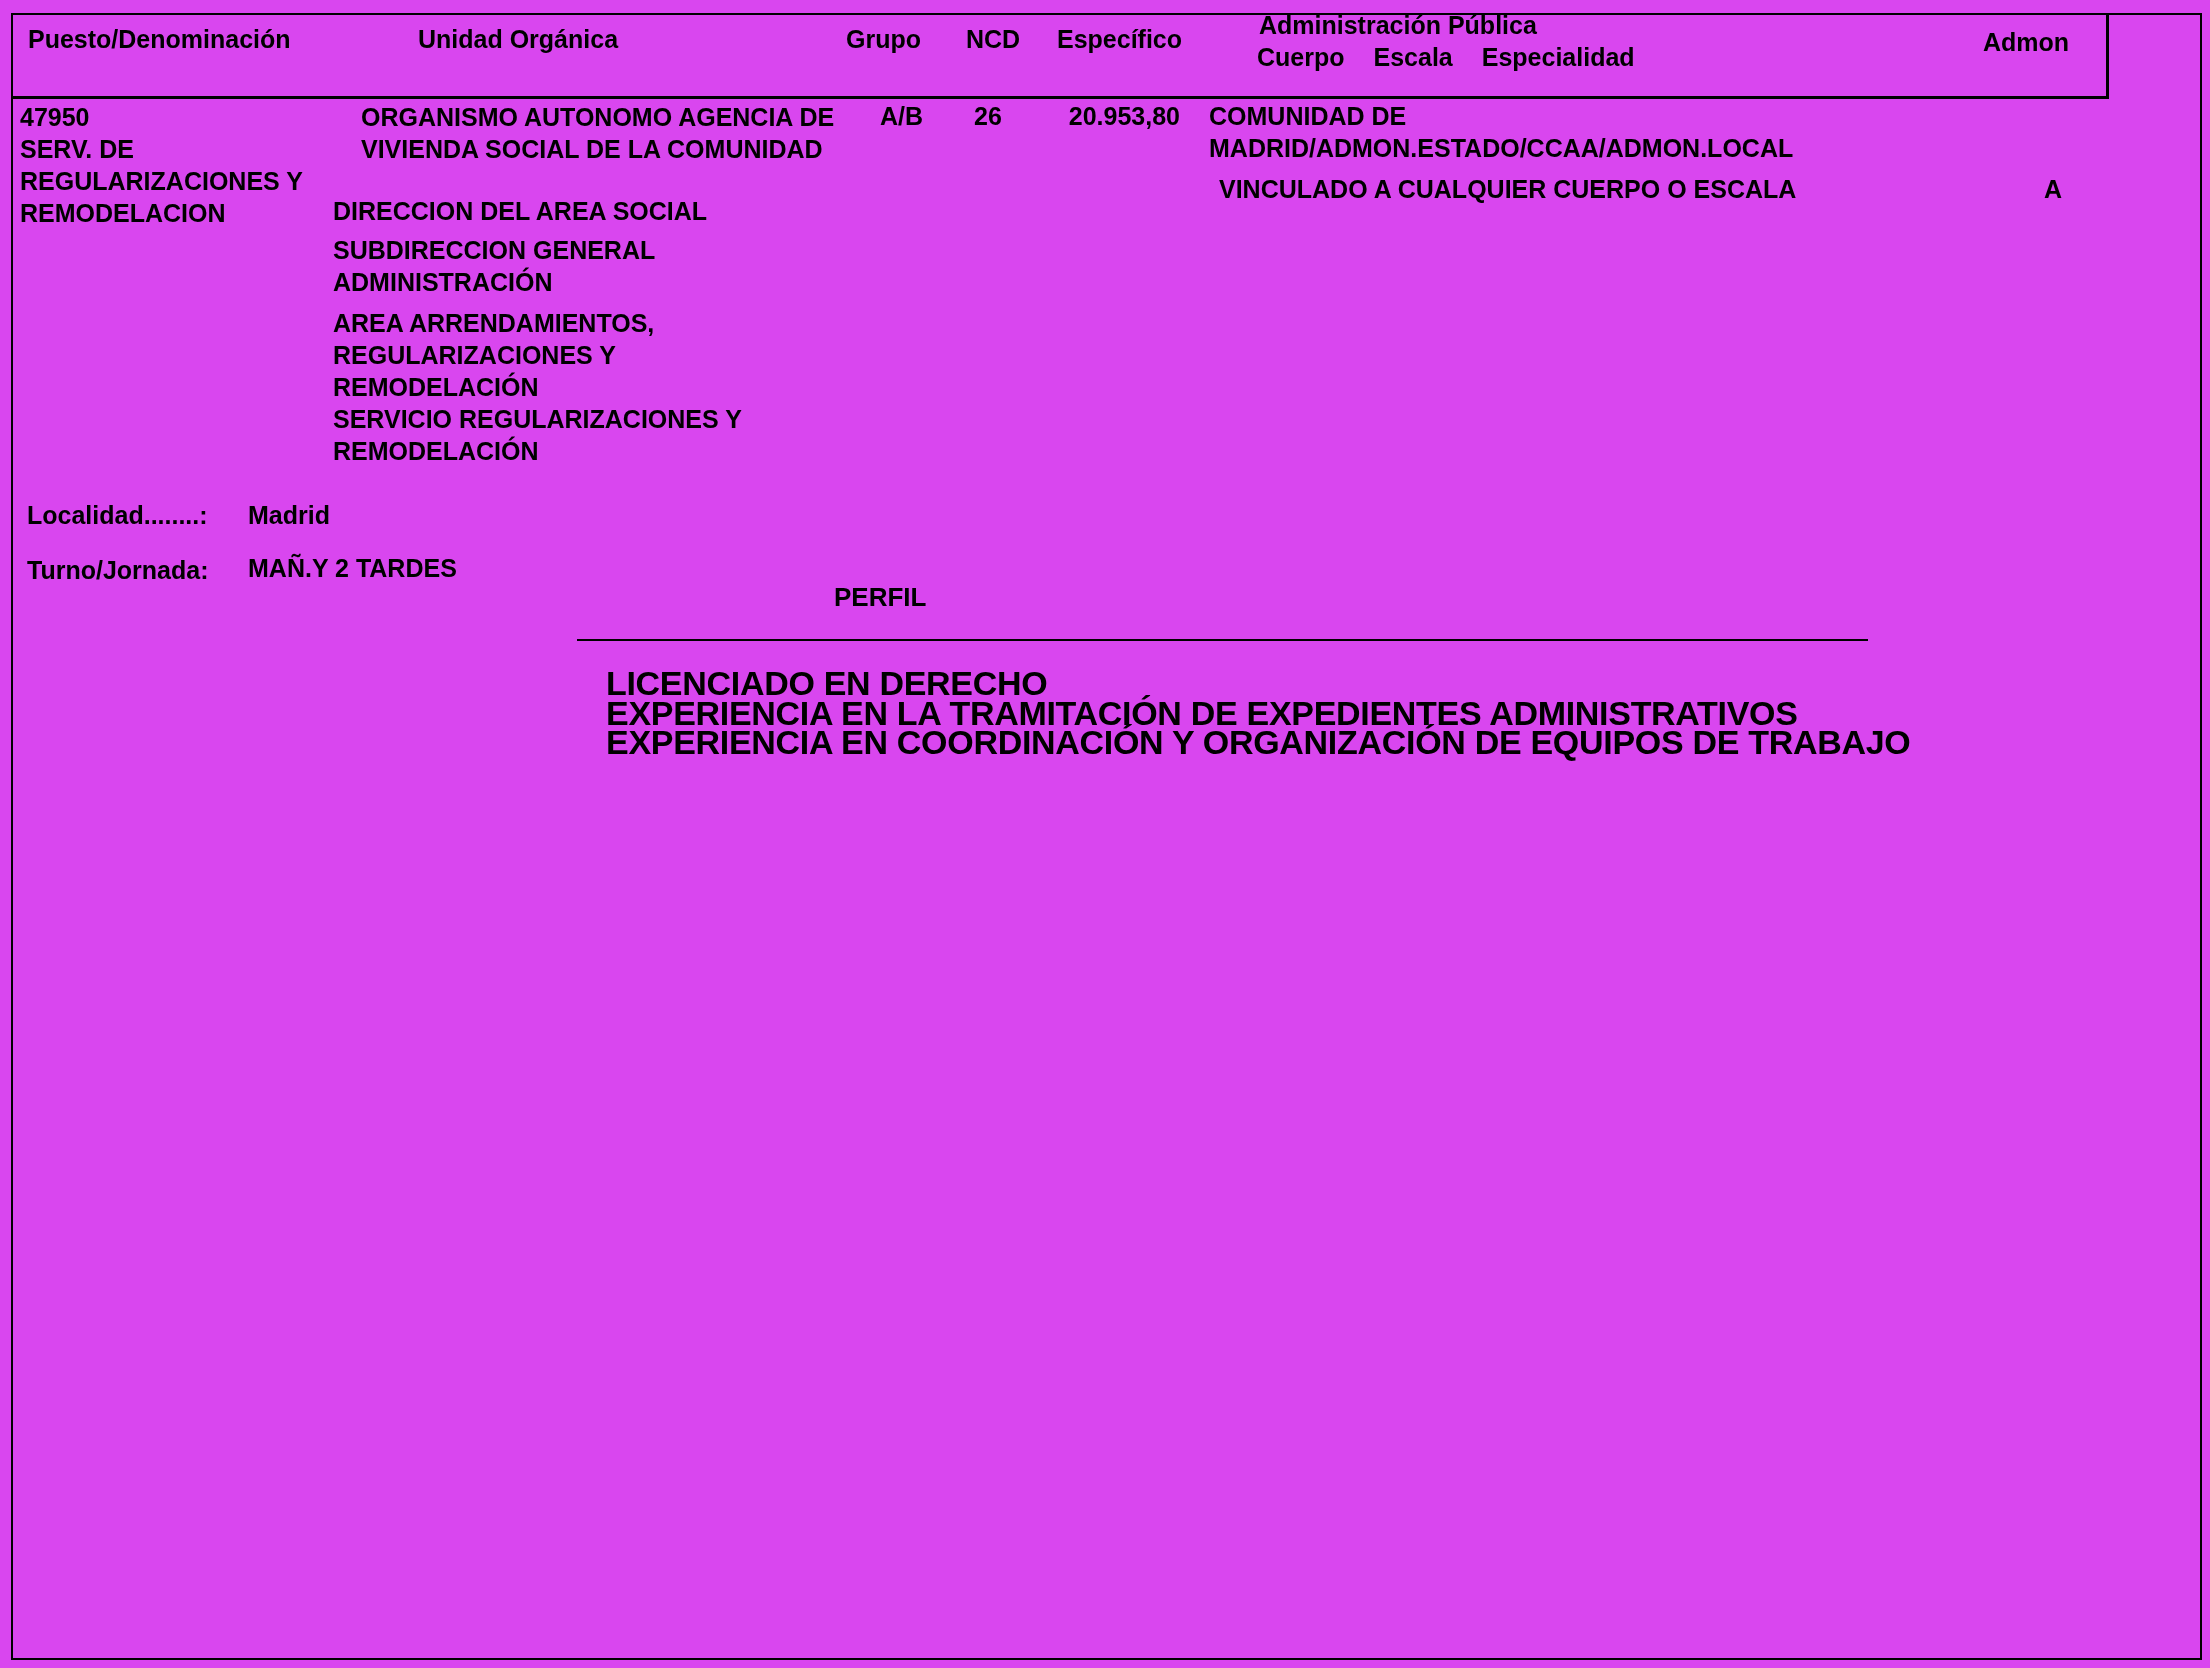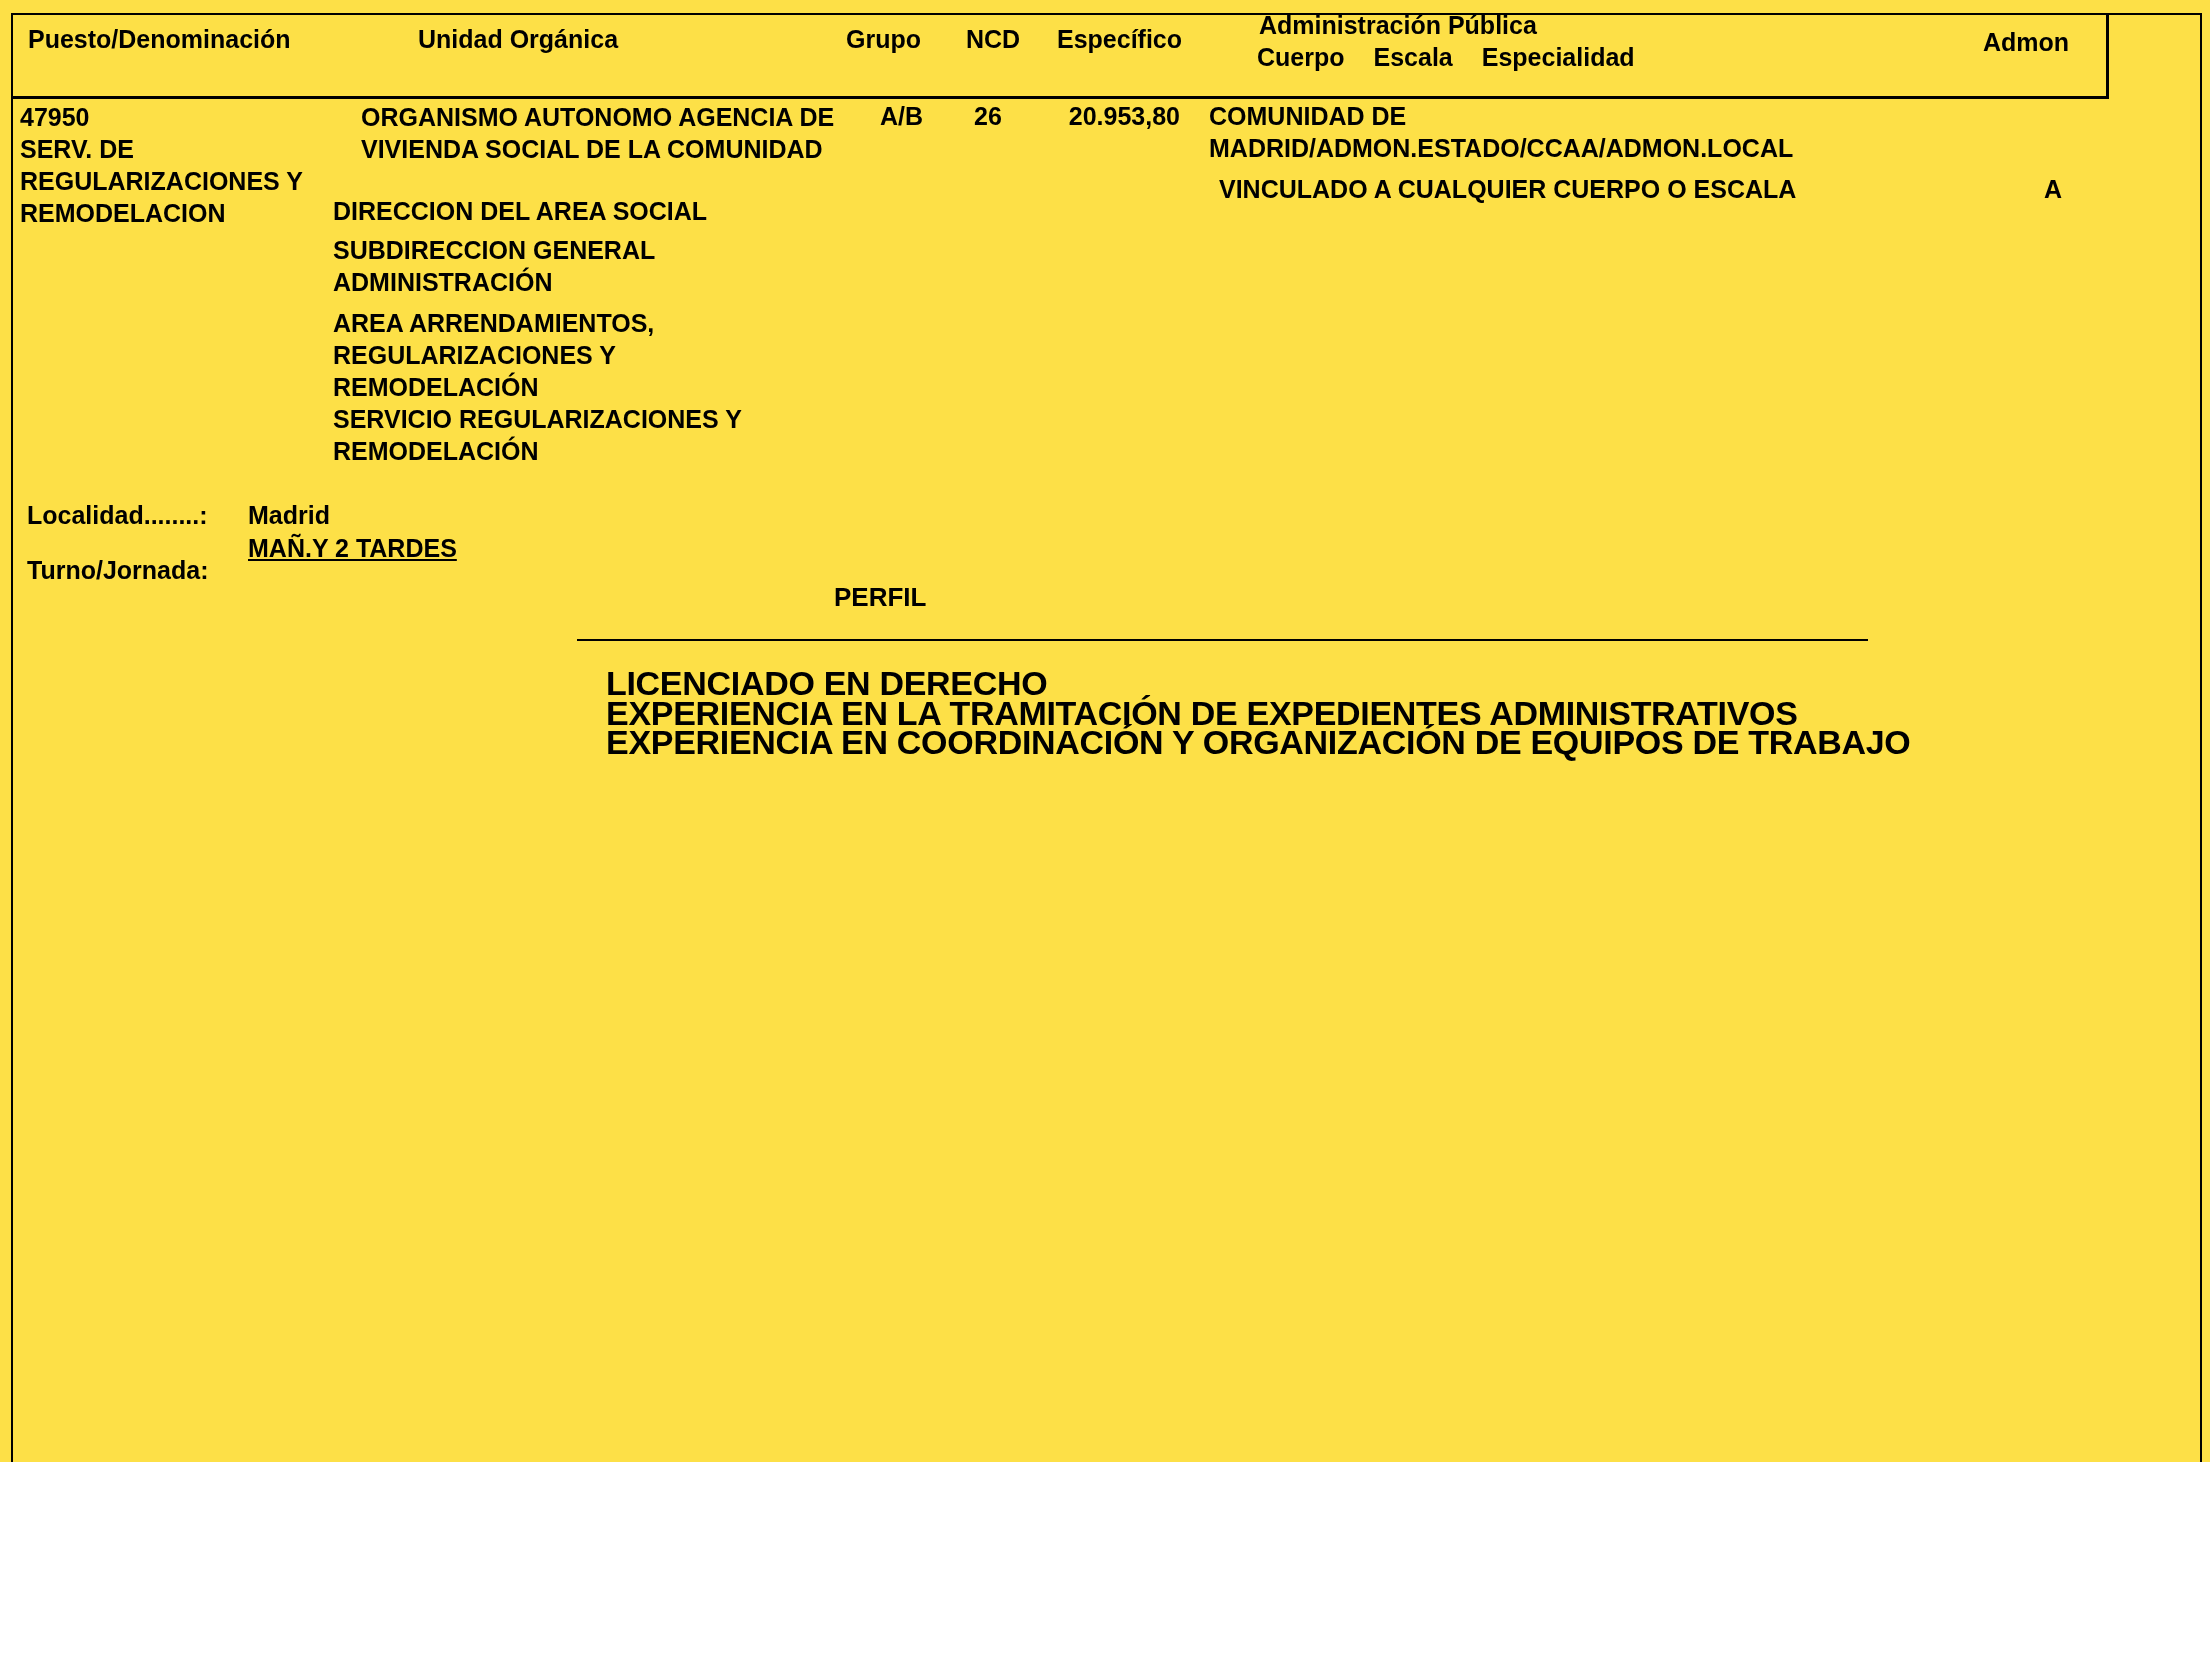--- a/index.html
+++ b/index.html
@@ -3,22 +3,22 @@
 <meta charset="utf-8">
 <style>
   html, body {
     margin: 0;
     padding: 0;
     background: #ffffff;
   }
   .page {
     position: relative;
     width: 2211px;
-    height: 1462px;
-    background: #fde047;
+    height: 1668px;
+    background: #d946ef;
     color: #000000;
     font-family: "Liberation Sans", "DejaVu Sans", sans-serif;
     font-weight: bold;
     overflow: hidden;
   }
   .abs {
     position: absolute;
     white-space: nowrap;
     line-height: 32px;
     font-size: 25px;
@@ -95,21 +95,21 @@
   <div class="abs" style="left:1209px; top:100px;">
     <div>COMUNIDAD DE</div>
     <div>MADRID/ADMON.ESTADO/CCAA/ADMON.LOCAL</div>
   </div>
   <div class="abs" style="left:1219px; top:173px;">VINCULADO A CUALQUIER CUERPO O ESCALA</div>
   <div class="abs" style="left:2044px; top:173px;">A</div>
 
   <div class="abs" style="left:27px; top:499px;">Localidad........:</div>
   <div class="abs" style="left:248px; top:499px;">Madrid</div>
   <div class="abs" style="left:27px; top:554px;">Turno/Jornada:</div>
-  <div class="abs" style="left:248px; top:532px;text-decoration:underline;">MAÑ.Y 2 TARDES</div>
+  <div class="abs" style="left:248px; top:552px;">MAÑ.Y 2 TARDES</div>
 
   <div class="abs" style="left:834px; top:569px; font-size:26px;margin-top:12px;">PERFIL</div>
   <div class="abs perfil-item" style="left:606px; top:667px;">LICENCIADO EN DERECHO</div>
   <div class="abs perfil-item" style="left:606px; top:697px;">EXPERIENCIA EN LA TRAMITACIÓN DE EXPEDIENTES ADMINISTRATIVOS</div>
   <div class="abs perfil-item" style="left:606px; top:726px;text-align:center;">EXPERIENCIA EN COORDINACIÓN Y ORGANIZACIÓN DE EQUIPOS DE TRABAJO</div>
 
 </div>
 
 
 </body></html>

